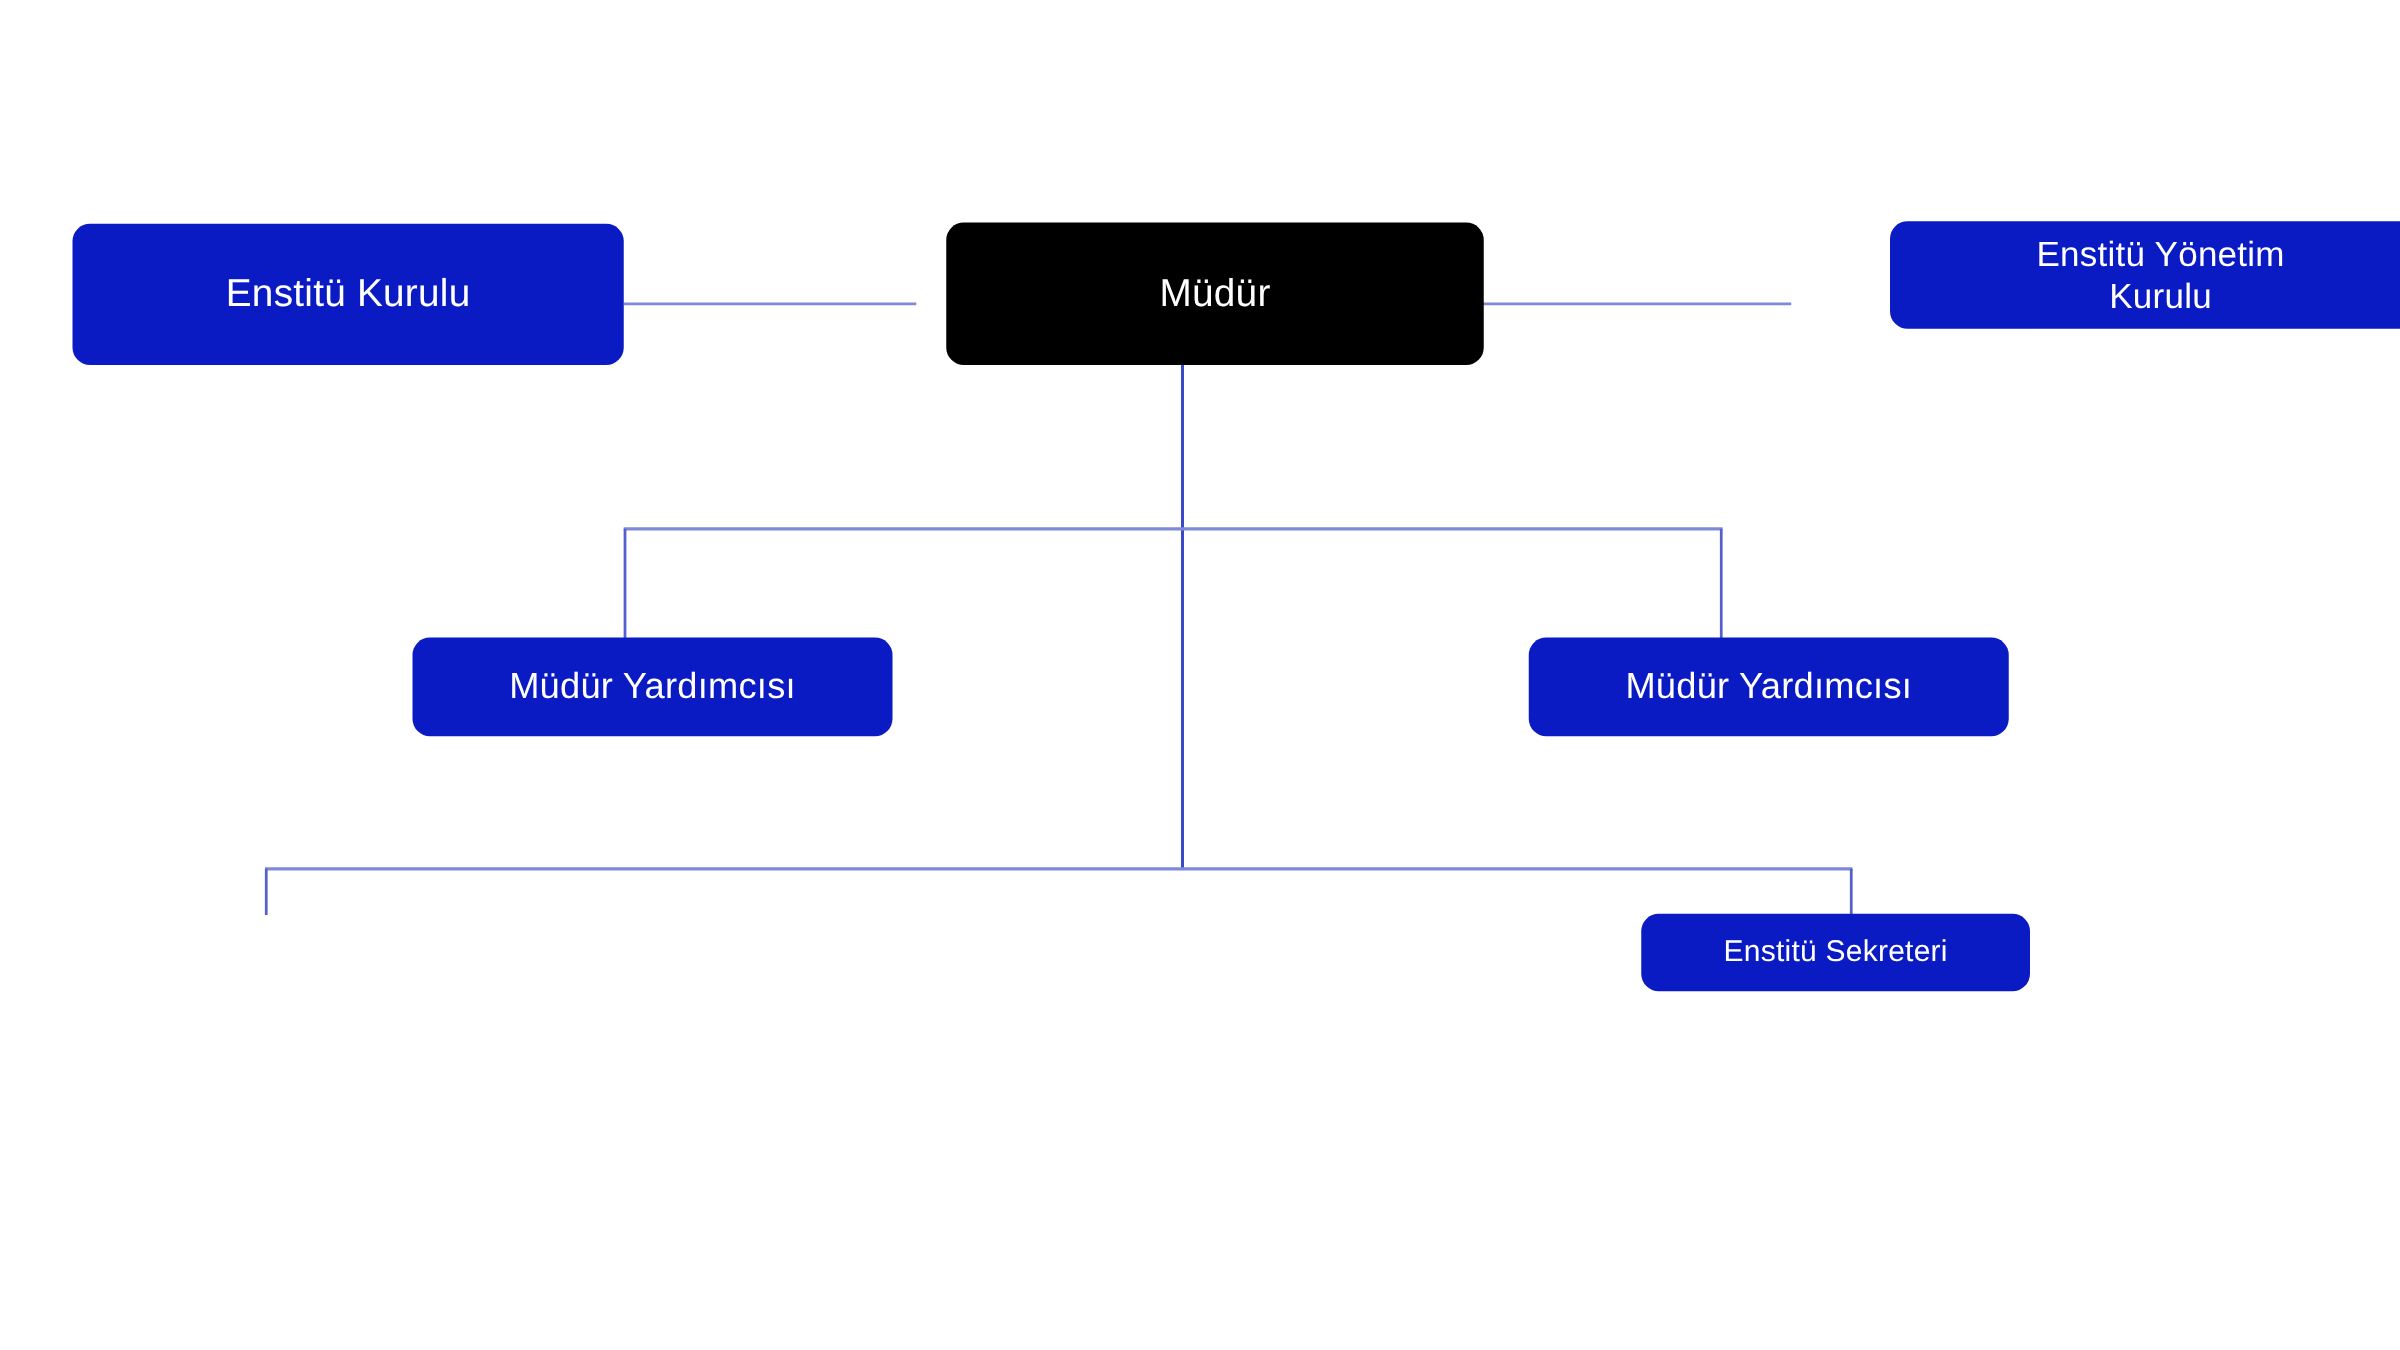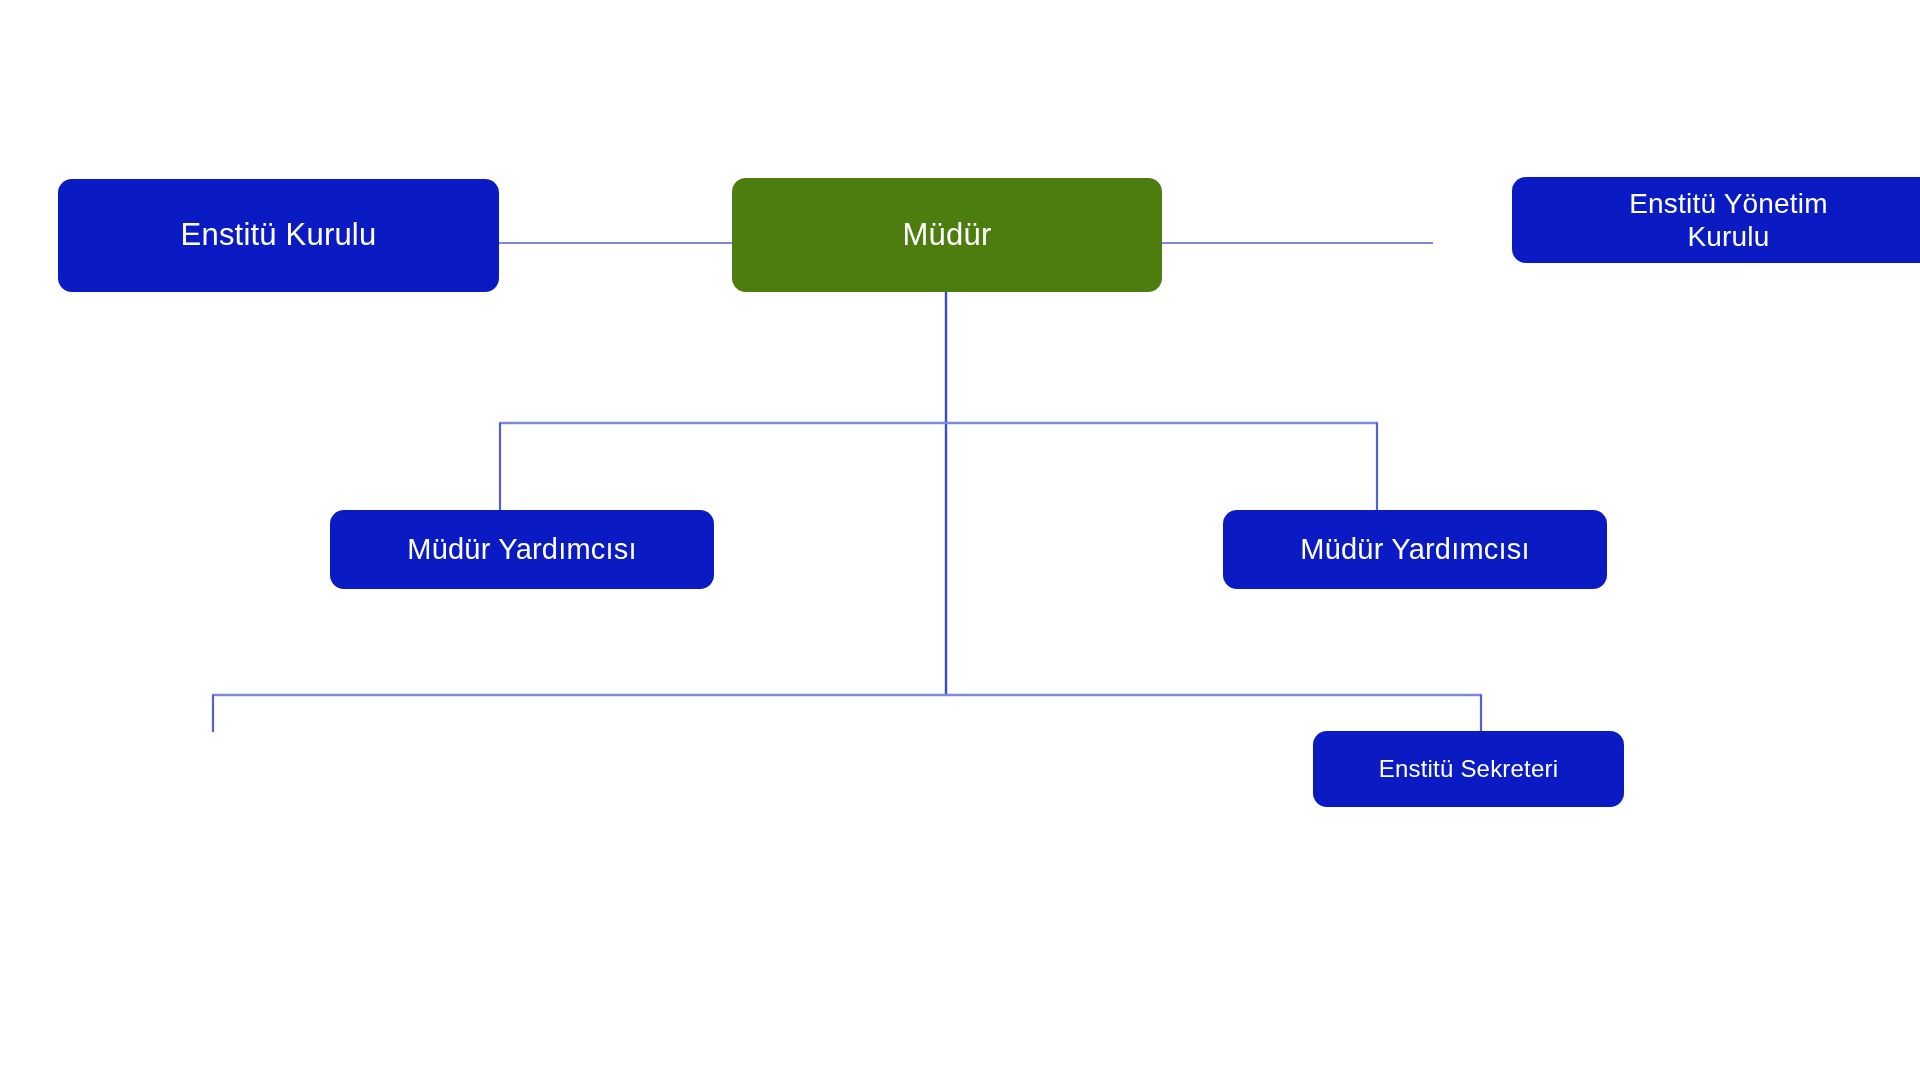--- a/index.html
+++ b/index.html
@@ -34,21 +34,21 @@
     justify-content: center;
     text-align: center;
     border-radius: 14px;
     color: #ffffff;
     line-height: 1.18;
     padding: 4px 14px;
     letter-spacing: 0.2px;
     -webkit-font-smoothing: antialiased;
   }
   .node-blue  { background: #0B1BC4; }
-  .node-gray  { background: #4d7c0f; }
+  .node-gray  { background: #000000; margin-left: 25px; }
 
   .node-label {
     display: block;
     width: 100%;
     white-space: pre-line;
   }
 
   
   #node-enstitu-kurulu {
     left: 58px;  top: 179px;  width: 441px; height: 113px;
@@ -68,21 +68,21 @@
   }
   #node-mudur-yardimcisi-2 {
     left: 1223px; top: 510px; width: 384px; height: 79px;
     font-size: 29px;
   }
   #node-ana-bilim-dali {
     left: 58px;   top: 731px; width: 424px; height: 81px;
     font-size: 24px;
   }
   #node-enstitu-sekreteri {
-    left: 1313px; top: 731px; width: 311px; height: 76px;
+    left: 1313px; top: 731px; width: 311px; height: 62px;
     font-size: 24px;
     justify-content: flex-end;
   }
 </style>
 </head>
 <body>
 
 <div id="org-canvas">
 
   <svg id="connector-layer" viewBox="0 0 1920 1080" width="1920" height="1080" xmlns="http://www.w3.org/2000/svg" aria-hidden="true">

